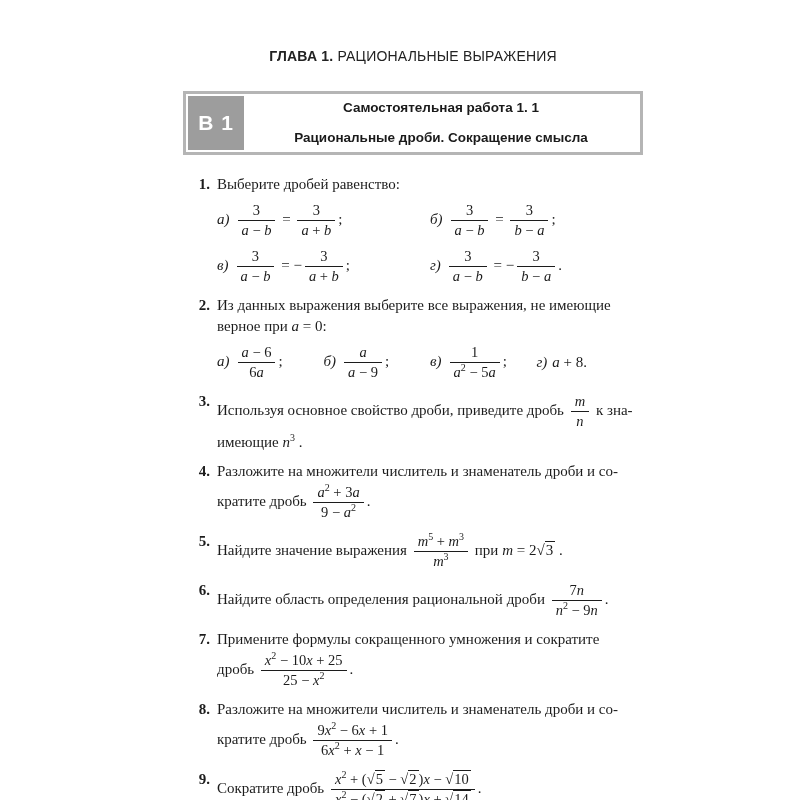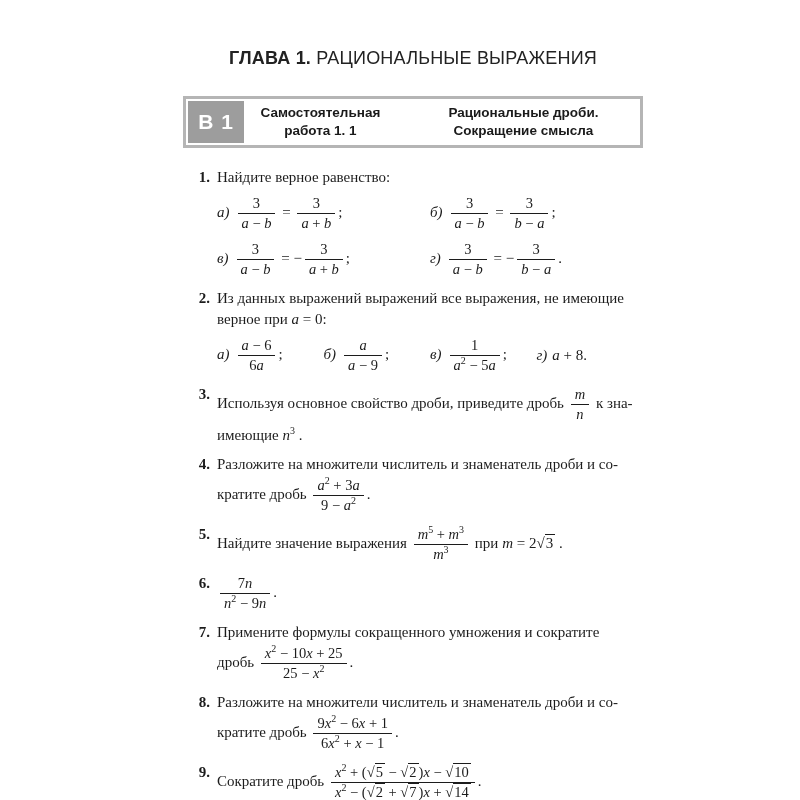--- a/index.html
+++ b/index.html
@@ -5,38 +5,38 @@
   html,body{margin:0;padding:0;}
   body{
     width:800px;height:800px;background:#ffffff;position:relative;
     font-family:"Liberation Serif", serif;color:#1c1c1c;overflow:hidden;
   }
   .sheet{position:absolute;left:183px;top:0;width:460px;}
 
   
   .chapter-header{
     margin-top:48px;text-align:center;
-    font-family:"Liberation Sans", sans-serif;font-size:18px;
+    font-family:"Liberation Sans", sans-serif;font-size:14px;
     letter-spacing:0.2px;color:#222;
   }
   .ch-bold{font-weight:bold;}
   .ch-rest{font-weight:normal;}
 
   
   .band{
     margin-top:27px;border:3px solid #b5b5b5;background:#ffffff;
     display:flex;align-items:stretch;padding:2px;
   }
   .badge{
     width:56px;min-height:40px;background:#9d9d9d;color:#ffffff;
     font-family:"Liberation Sans", sans-serif;font-weight:bold;font-size:21px;
     display:flex;align-items:center;justify-content:center;letter-spacing:1px;
   }
   .band-title{
-    flex:1;display:flex;justify-content:center;
+    flex:1;display:flex;flex-direction:column;justify-content:center;
     text-align:center;font-family:"Liberation Sans", sans-serif;
     font-weight:bold;font-size:13.5px;line-height:18px;color:#1a1a1a;
     padding:3px 0;
     gap:12px;
   }
 
   
   #problems{margin-top:19px;font-size:15px;line-height:21px;}
   .problem{display:flex;margin-bottom:8px;}
   .pnum{
@@ -74,52 +74,52 @@
     <div class="badge">В 1</div>
     <div class="band-title">
       <div>Самостоятельная работа 1. 1</div>
       <div>Рациональные дроби. Сокращение смысла</div>
     </div>
   </div>
 
   <div id="problems">
       <div class="problem">
         <div class="pnum">1.</div>
-        <div class="pbody"><span class="rt">Найдите верное равенство:</span><div class="option-row">
+        <div class="pbody"><span class="rt">Выберите дробей равенство:</span><div class="option-row">
             <span class="option"><span class="opt-label">а)</span><span class="frac"><span class="num"><span class="rt">3</span></span><span class="den"><span class="mv">a</span><span class="rt"> − </span><span class="mv">b</span></span></span><span class="rt"> = </span><span class="frac"><span class="num"><span class="rt">3</span></span><span class="den"><span class="mv">a</span><span class="rt"> + </span><span class="mv">b</span></span></span><span class="rt">;</span></span>
             <span class="option"><span class="opt-label">б)</span><span class="frac"><span class="num"><span class="rt">3</span></span><span class="den"><span class="mv">a</span><span class="rt"> − </span><span class="mv">b</span></span></span><span class="rt"> = </span><span class="frac"><span class="num"><span class="rt">3</span></span><span class="den"><span class="mv">b</span><span class="rt"> − </span><span class="mv">a</span></span></span><span class="rt">;</span></span>
           </div><div class="option-row">
             <span class="option"><span class="opt-label">в)</span><span class="frac"><span class="num"><span class="rt">3</span></span><span class="den"><span class="mv">a</span><span class="rt"> − </span><span class="mv">b</span></span></span><span class="rt"> = −</span><span class="frac"><span class="num"><span class="rt">3</span></span><span class="den"><span class="mv">a</span><span class="rt"> + </span><span class="mv">b</span></span></span><span class="rt">;</span></span>
             <span class="option"><span class="opt-label">г)</span><span class="frac"><span class="num"><span class="rt">3</span></span><span class="den"><span class="mv">a</span><span class="rt"> − </span><span class="mv">b</span></span></span><span class="rt"> = −</span><span class="frac"><span class="num"><span class="rt">3</span></span><span class="den"><span class="mv">b</span><span class="rt"> − </span><span class="mv">a</span></span></span><span class="rt">.</span></span>
           </div></div>
       </div>
       <div class="problem">
         <div class="pnum">2.</div>
-        <div class="pbody"><span class="rt">Из данных выражений выражений все выражения, не имеющие</span><br><span class="rt">верное при </span><span class="mv">a</span><span class="rt"> = 0:</span><div class="option-row">
+        <div class="pbody"><span class="rt">Из данных выражения выберите все выражения, не имеющие</span><br><span class="rt">верное при </span><span class="mv">a</span><span class="rt"> = 0:</span><div class="option-row">
             <span class="option"><span class="opt-label">а)</span><span class="frac"><span class="num"><span class="mv">a</span><span class="rt"> − 6</span></span><span class="den"><span class="rt">6</span><span class="mv">a</span></span></span><span class="rt">;</span></span>
             <span class="option"><span class="opt-label">б)</span><span class="frac"><span class="num"><span class="mv">a</span></span><span class="den"><span class="mv">a</span><span class="rt"> − 9</span></span></span><span class="rt">;</span></span>
             <span class="option"><span class="opt-label">в)</span><span class="frac"><span class="num"><span class="rt">1</span></span><span class="den"><span class="mv">a</span><sup>2</sup><span class="rt"> − 5</span><span class="mv">a</span></span></span><span class="rt">;</span></span>
             <span class="option"><span class="opt-label">г)</span><span class="mv">a</span><span class="rt"> + 8.</span></span>
           </div></div>
       </div>
       <div class="problem">
         <div class="pnum">3.</div>
         <div class="pbody"><span class="rt">Используя основное свойство дроби, приведите дробь </span><span class="frac"><span class="num"><span class="mv">m</span></span><span class="den"><span class="mv">n</span></span></span><span class="rt"> к зна-</span><br><span class="rt">имеющие </span><span class="mv">n</span><sup>3</sup><span class="rt"> .</span></div>
       </div>
       <div class="problem">
         <div class="pnum">4.</div>
         <div class="pbody"><span class="rt">Разложите на множители числитель и знаменатель дроби и со-</span><br><span class="rt">кратите дробь </span><span class="frac"><span class="num"><span class="mv">a</span><sup>2</sup><span class="rt"> + 3</span><span class="mv">a</span></span><span class="den"><span class="rt">9 − </span><span class="mv">a</span><sup>2</sup></span></span><span class="rt">.</span></div>
       </div>
       <div class="problem">
         <div class="pnum">5.</div>
         <div class="pbody"><span class="rt">Найдите значение выражения </span><span class="frac"><span class="num"><span class="mv">m</span><sup>5</sup><span class="rt"> + </span><span class="mv">m</span><sup>3</sup></span><span class="den"><span class="mv">m</span><sup>3</sup></span></span><span class="rt"> при </span><span class="mv">m</span><span class="rt"> = 2</span><span class="sqrt"><span class="rad-sign">√</span><span class="rad-val">3</span></span><span class="rt"> .</span></div>
       </div>
       <div class="problem">
         <div class="pnum">6.</div>
-        <div class="pbody"><span class="frac"><span class="num"><span class="rt">7</span><span class="mv">n</span></span><span class="den"><span class="mv">n</span><sup>2</sup><span class="rt"> − 9</span><span class="mv">n</span></span></span><span class="rt">.</span></div>
+        <div class="pbody"><span class="rt">Найдите область определения рациональной дроби </span><span class="frac"><span class="num"><span class="rt">7</span><span class="mv">n</span></span><span class="den"><span class="mv">n</span><sup>2</sup><span class="rt"> − 9</span><span class="mv">n</span></span></span><span class="rt">.</span></div>
       </div>
       <div class="problem">
         <div class="pnum">7.</div>
         <div class="pbody"><span class="rt">Примените формулы сокращенного умножения и сократите</span><br><span class="rt">дробь </span><span class="frac"><span class="num"><span class="mv">x</span><sup>2</sup><span class="rt"> − 10</span><span class="mv">x</span><span class="rt"> + 25</span></span><span class="den"><span class="rt">25 − </span><span class="mv">x</span><sup>2</sup></span></span><span class="rt">.</span></div>
       </div>
       <div class="problem">
         <div class="pnum">8.</div>
         <div class="pbody"><span class="rt">Разложите на множители числитель и знаменатель дроби и со-</span><br><span class="rt">кратите дробь </span><span class="frac"><span class="num"><span class="rt">9</span><span class="mv">x</span><sup>2</sup><span class="rt"> − 6</span><span class="mv">x</span><span class="rt"> + 1</span></span><span class="den"><span class="rt">6</span><span class="mv">x</span><sup>2</sup><span class="rt"> + </span><span class="mv">x</span><span class="rt"> − 1</span></span></span><span class="rt">.</span></div>
       </div>
       <div class="problem">

